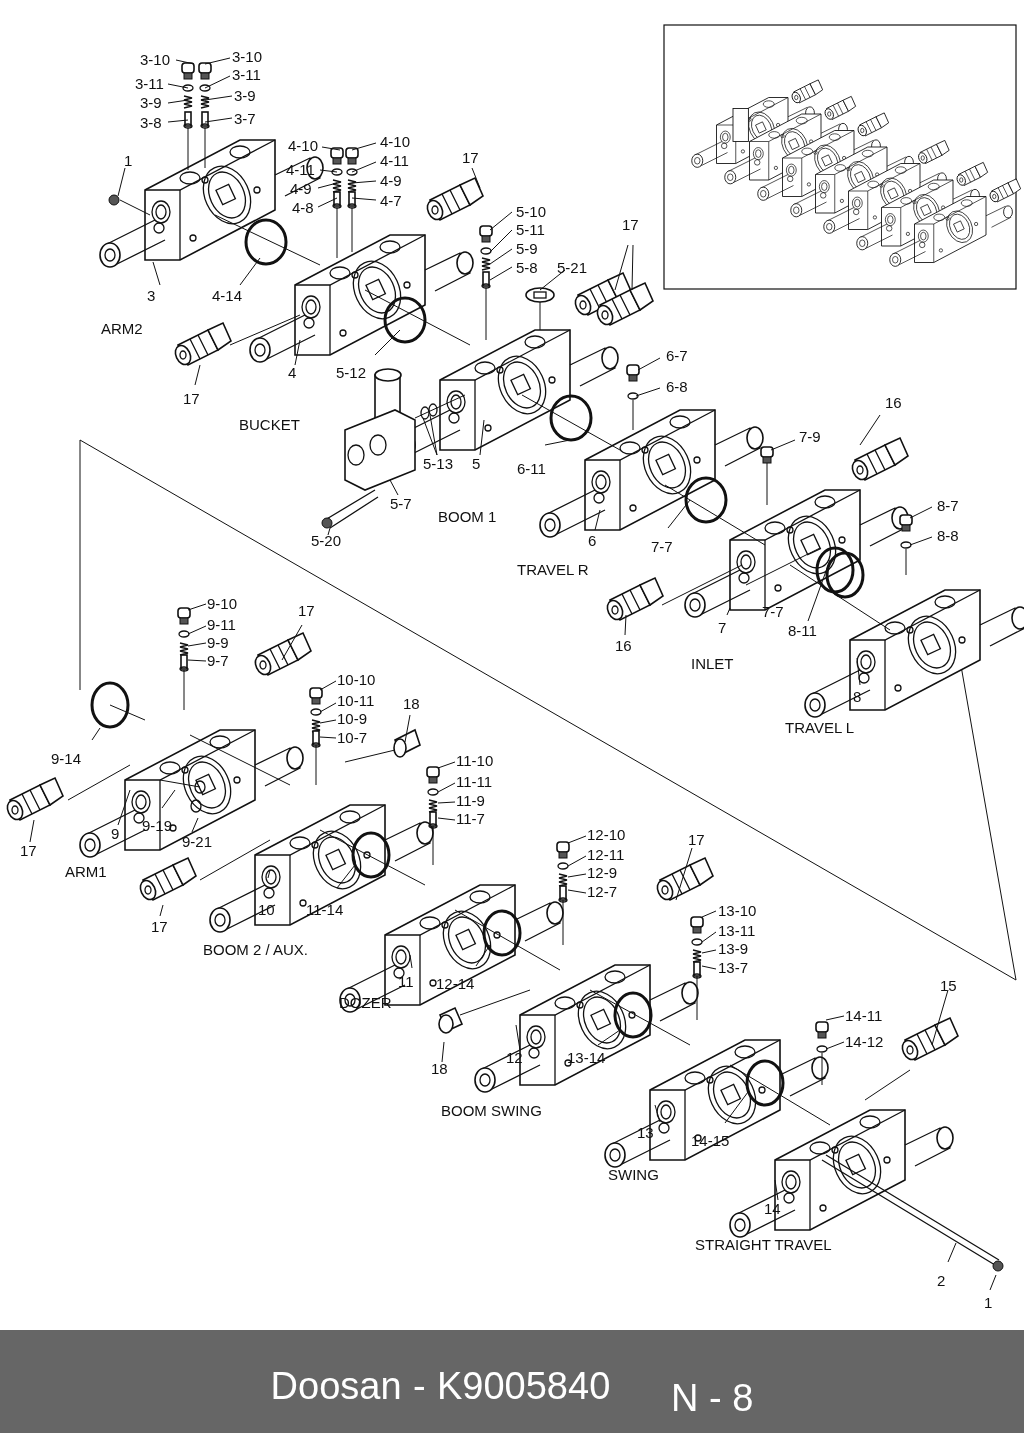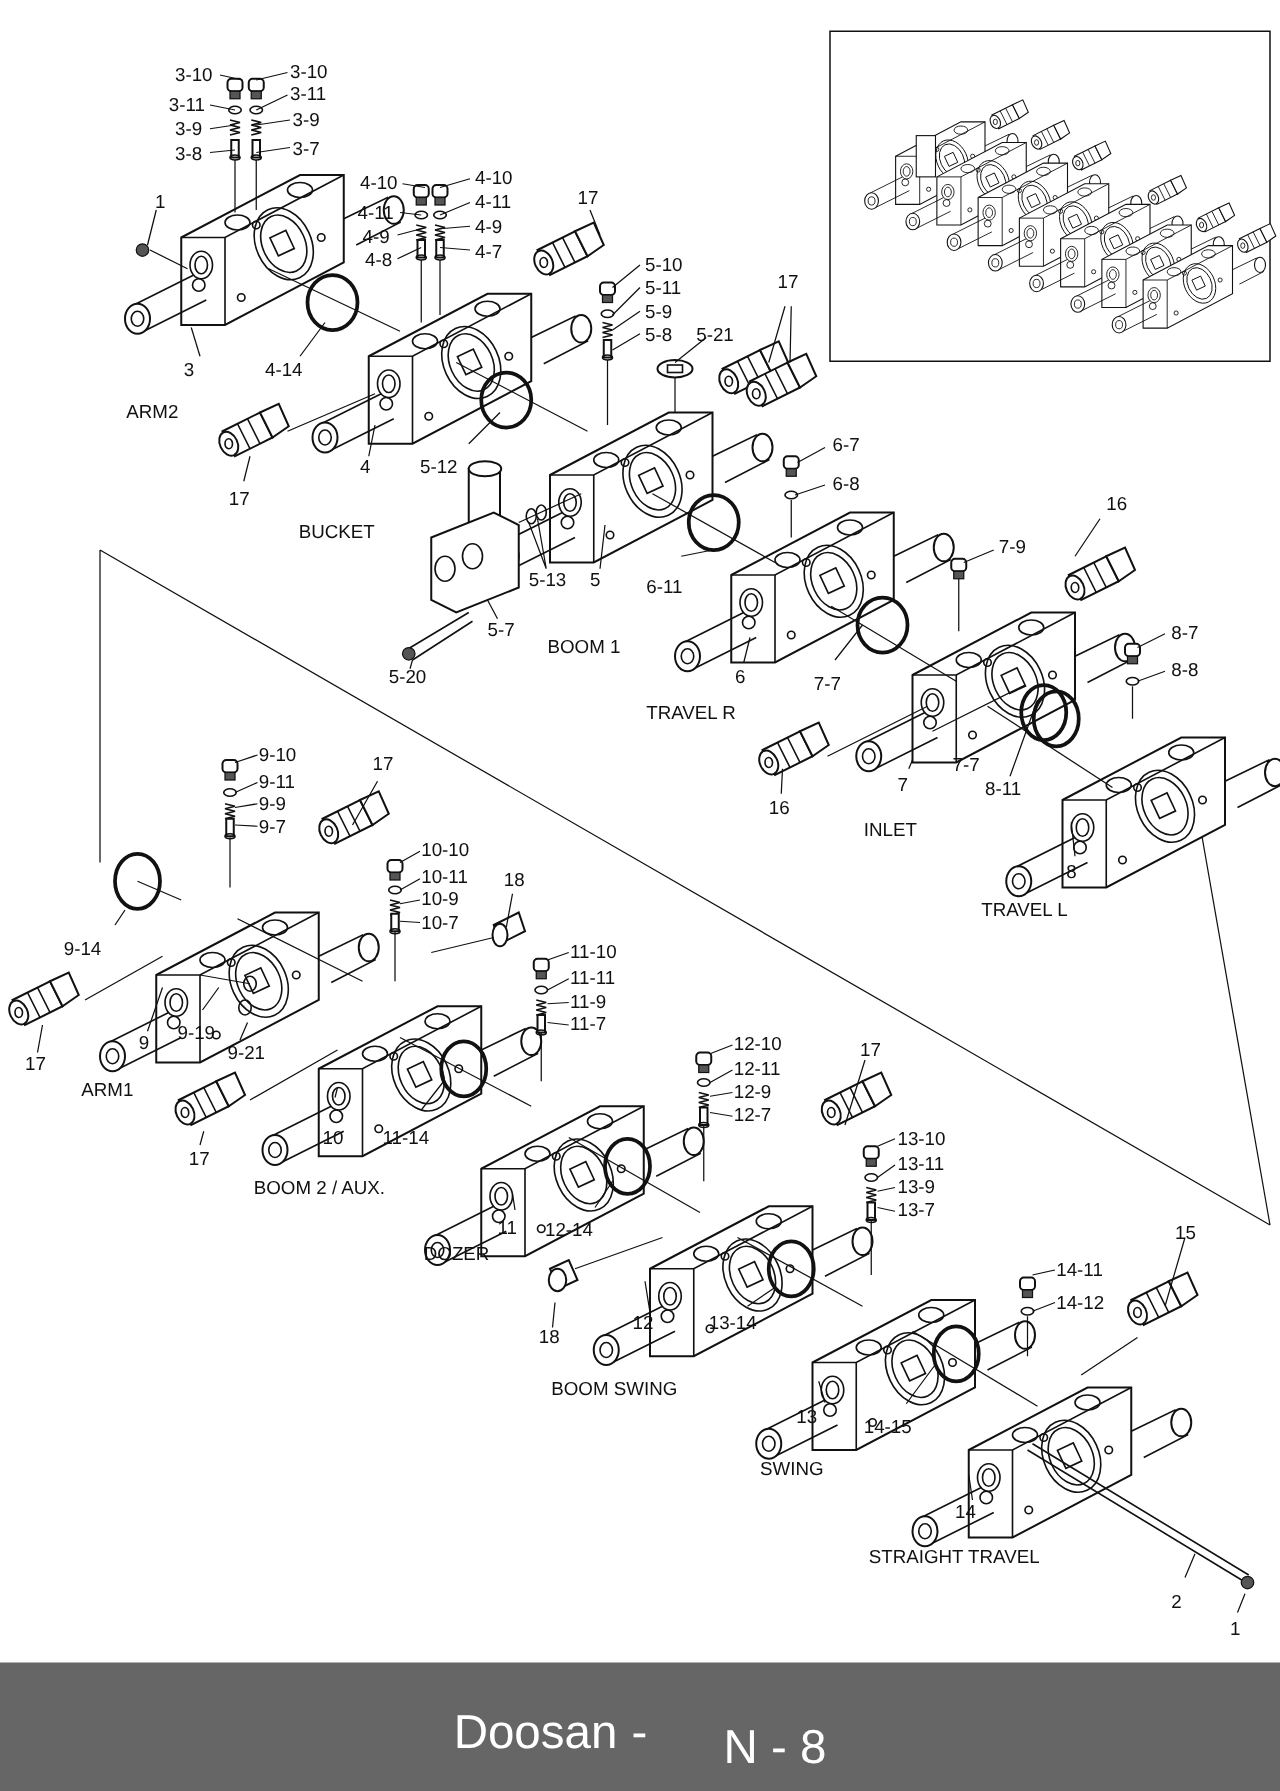--- a/index.html
+++ b/index.html
@@ -398,14 +398,15 @@
     <text class="sec" x="339" y="1008">DOZER</text>
     <text class="sec" x="441" y="1116">BOOM SWING</text>
     <text class="sec" x="608" y="1180">SWING</text>
     <text class="sec" x="695" y="1250">STRAIGHT TRAVEL</text>
   </g>
 </svg>
 
 <div id="footer">
   <span>Doosan</span>
   <span class="part">-</span>
+  <span class="part">K9005840</span>
   <span class="page">N - 8</span>
 </div>
 
 </body></html>

